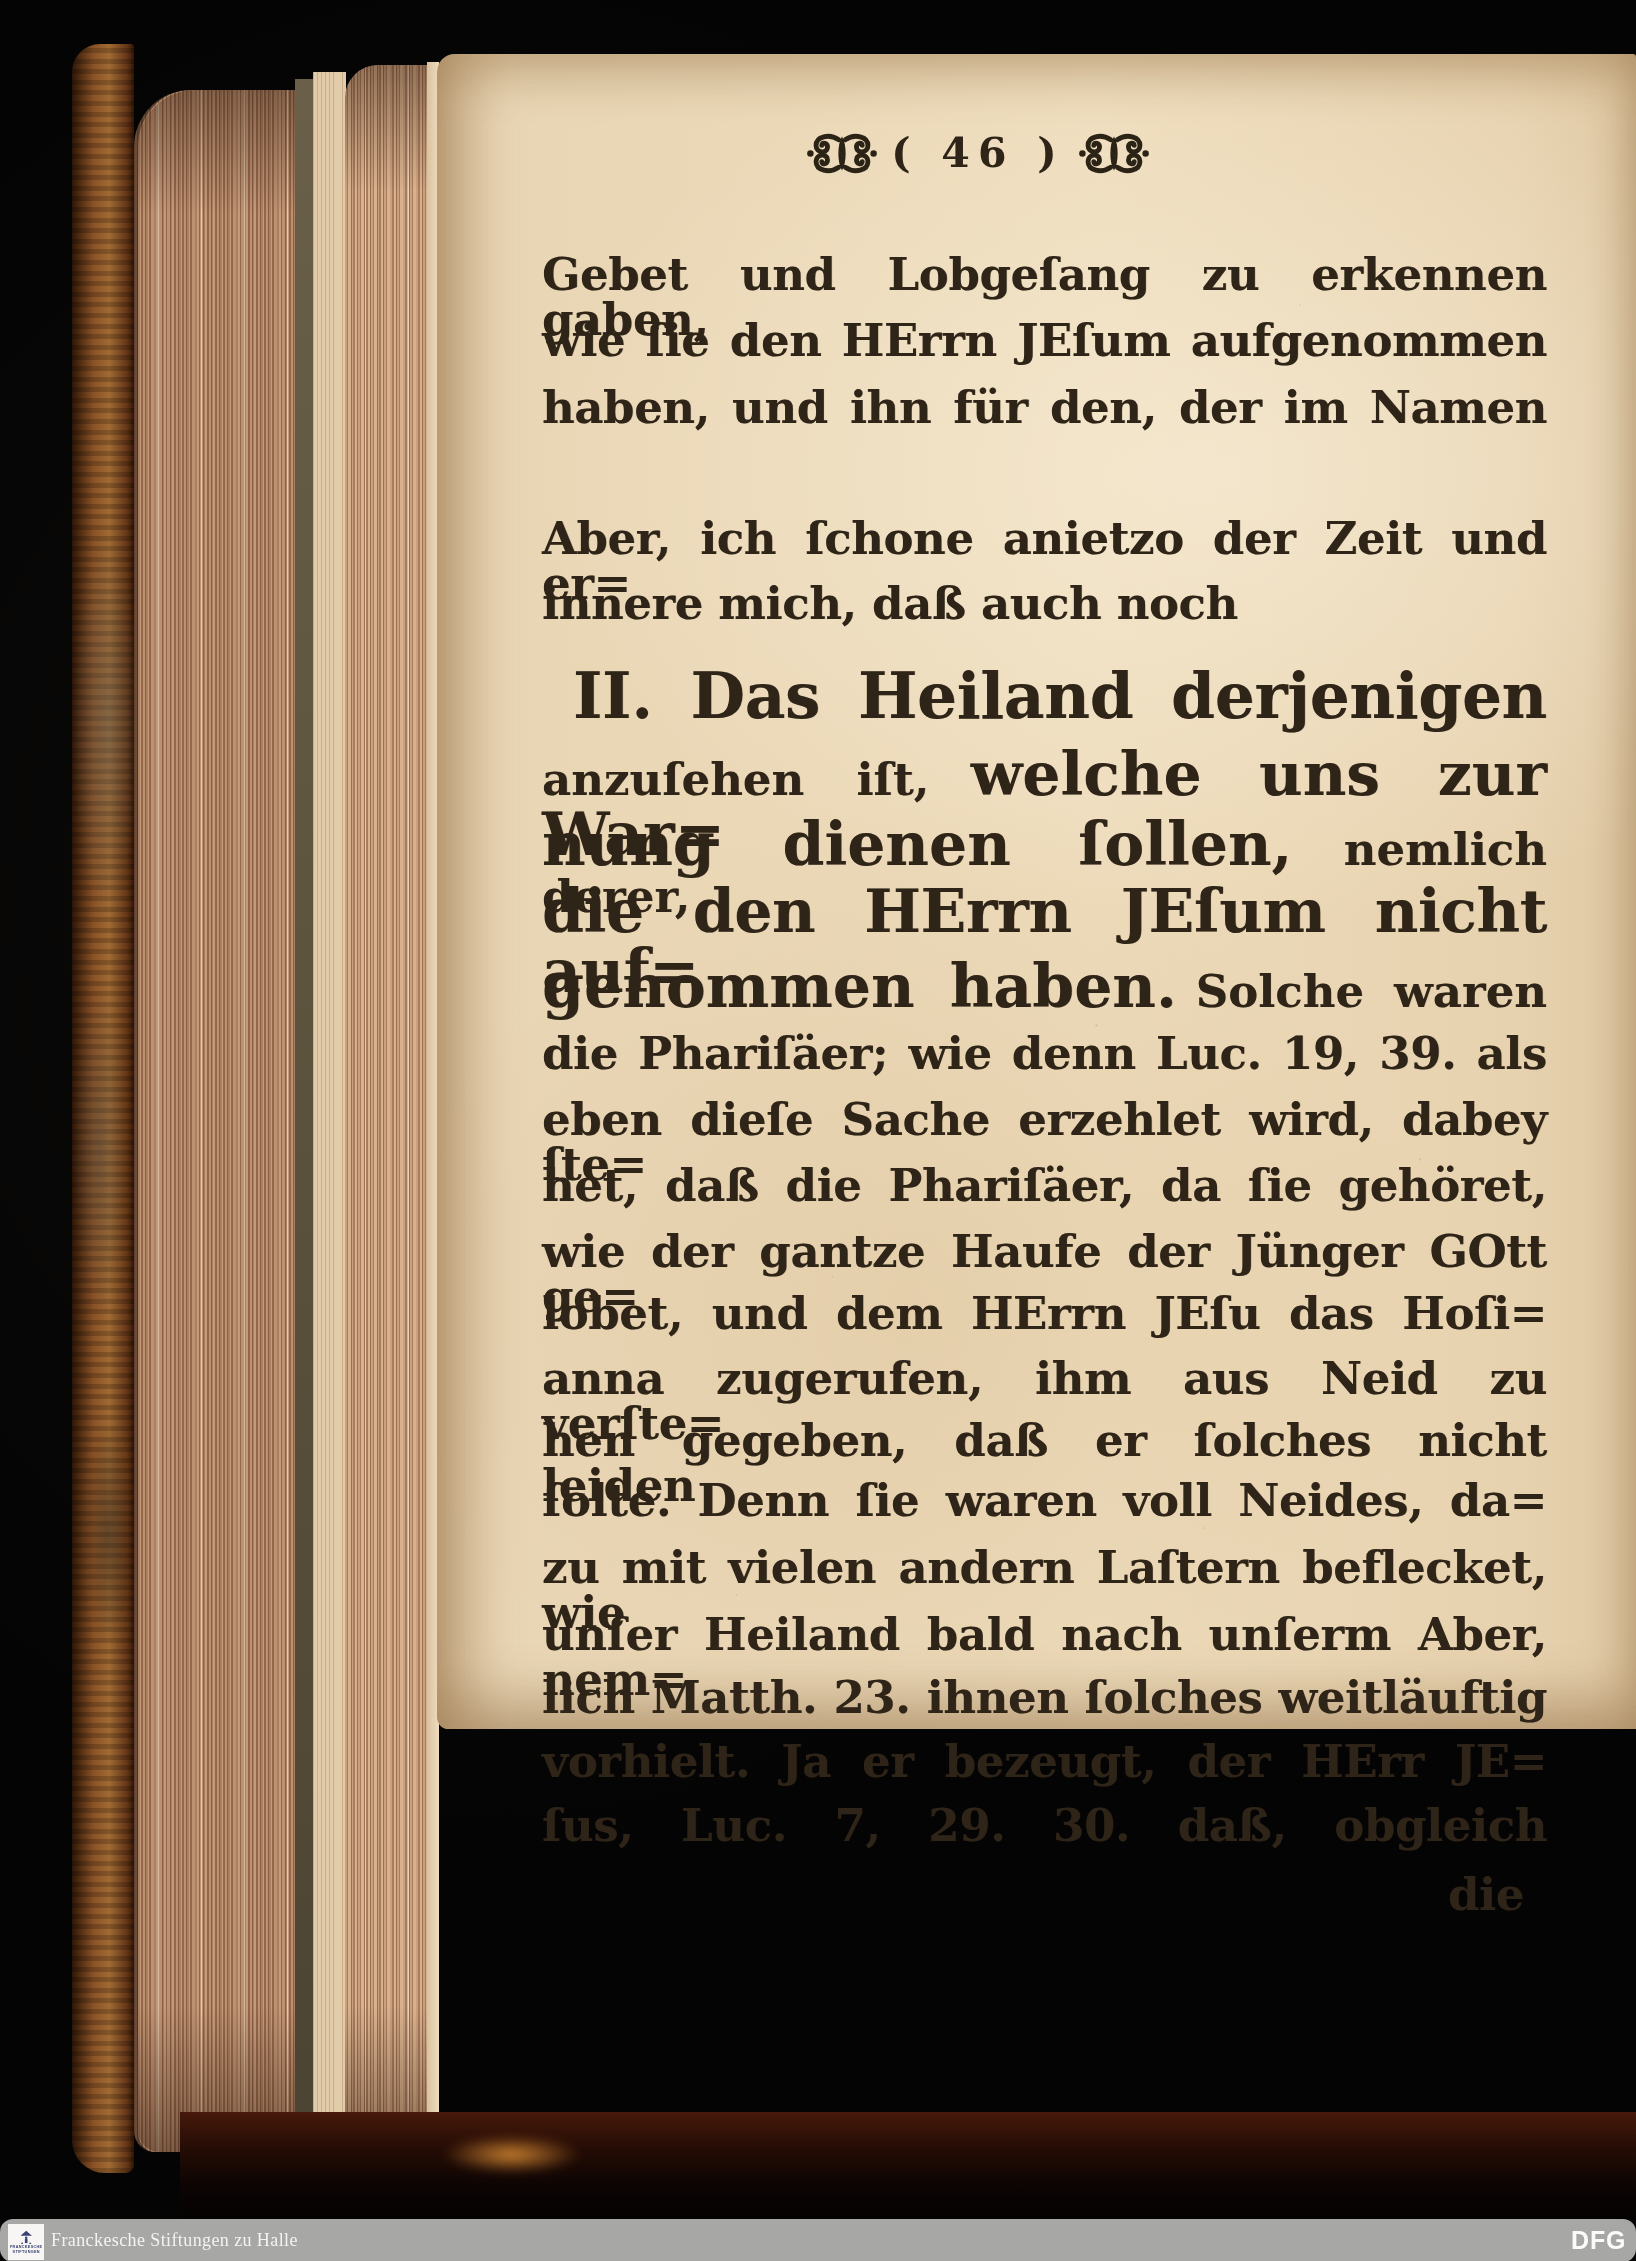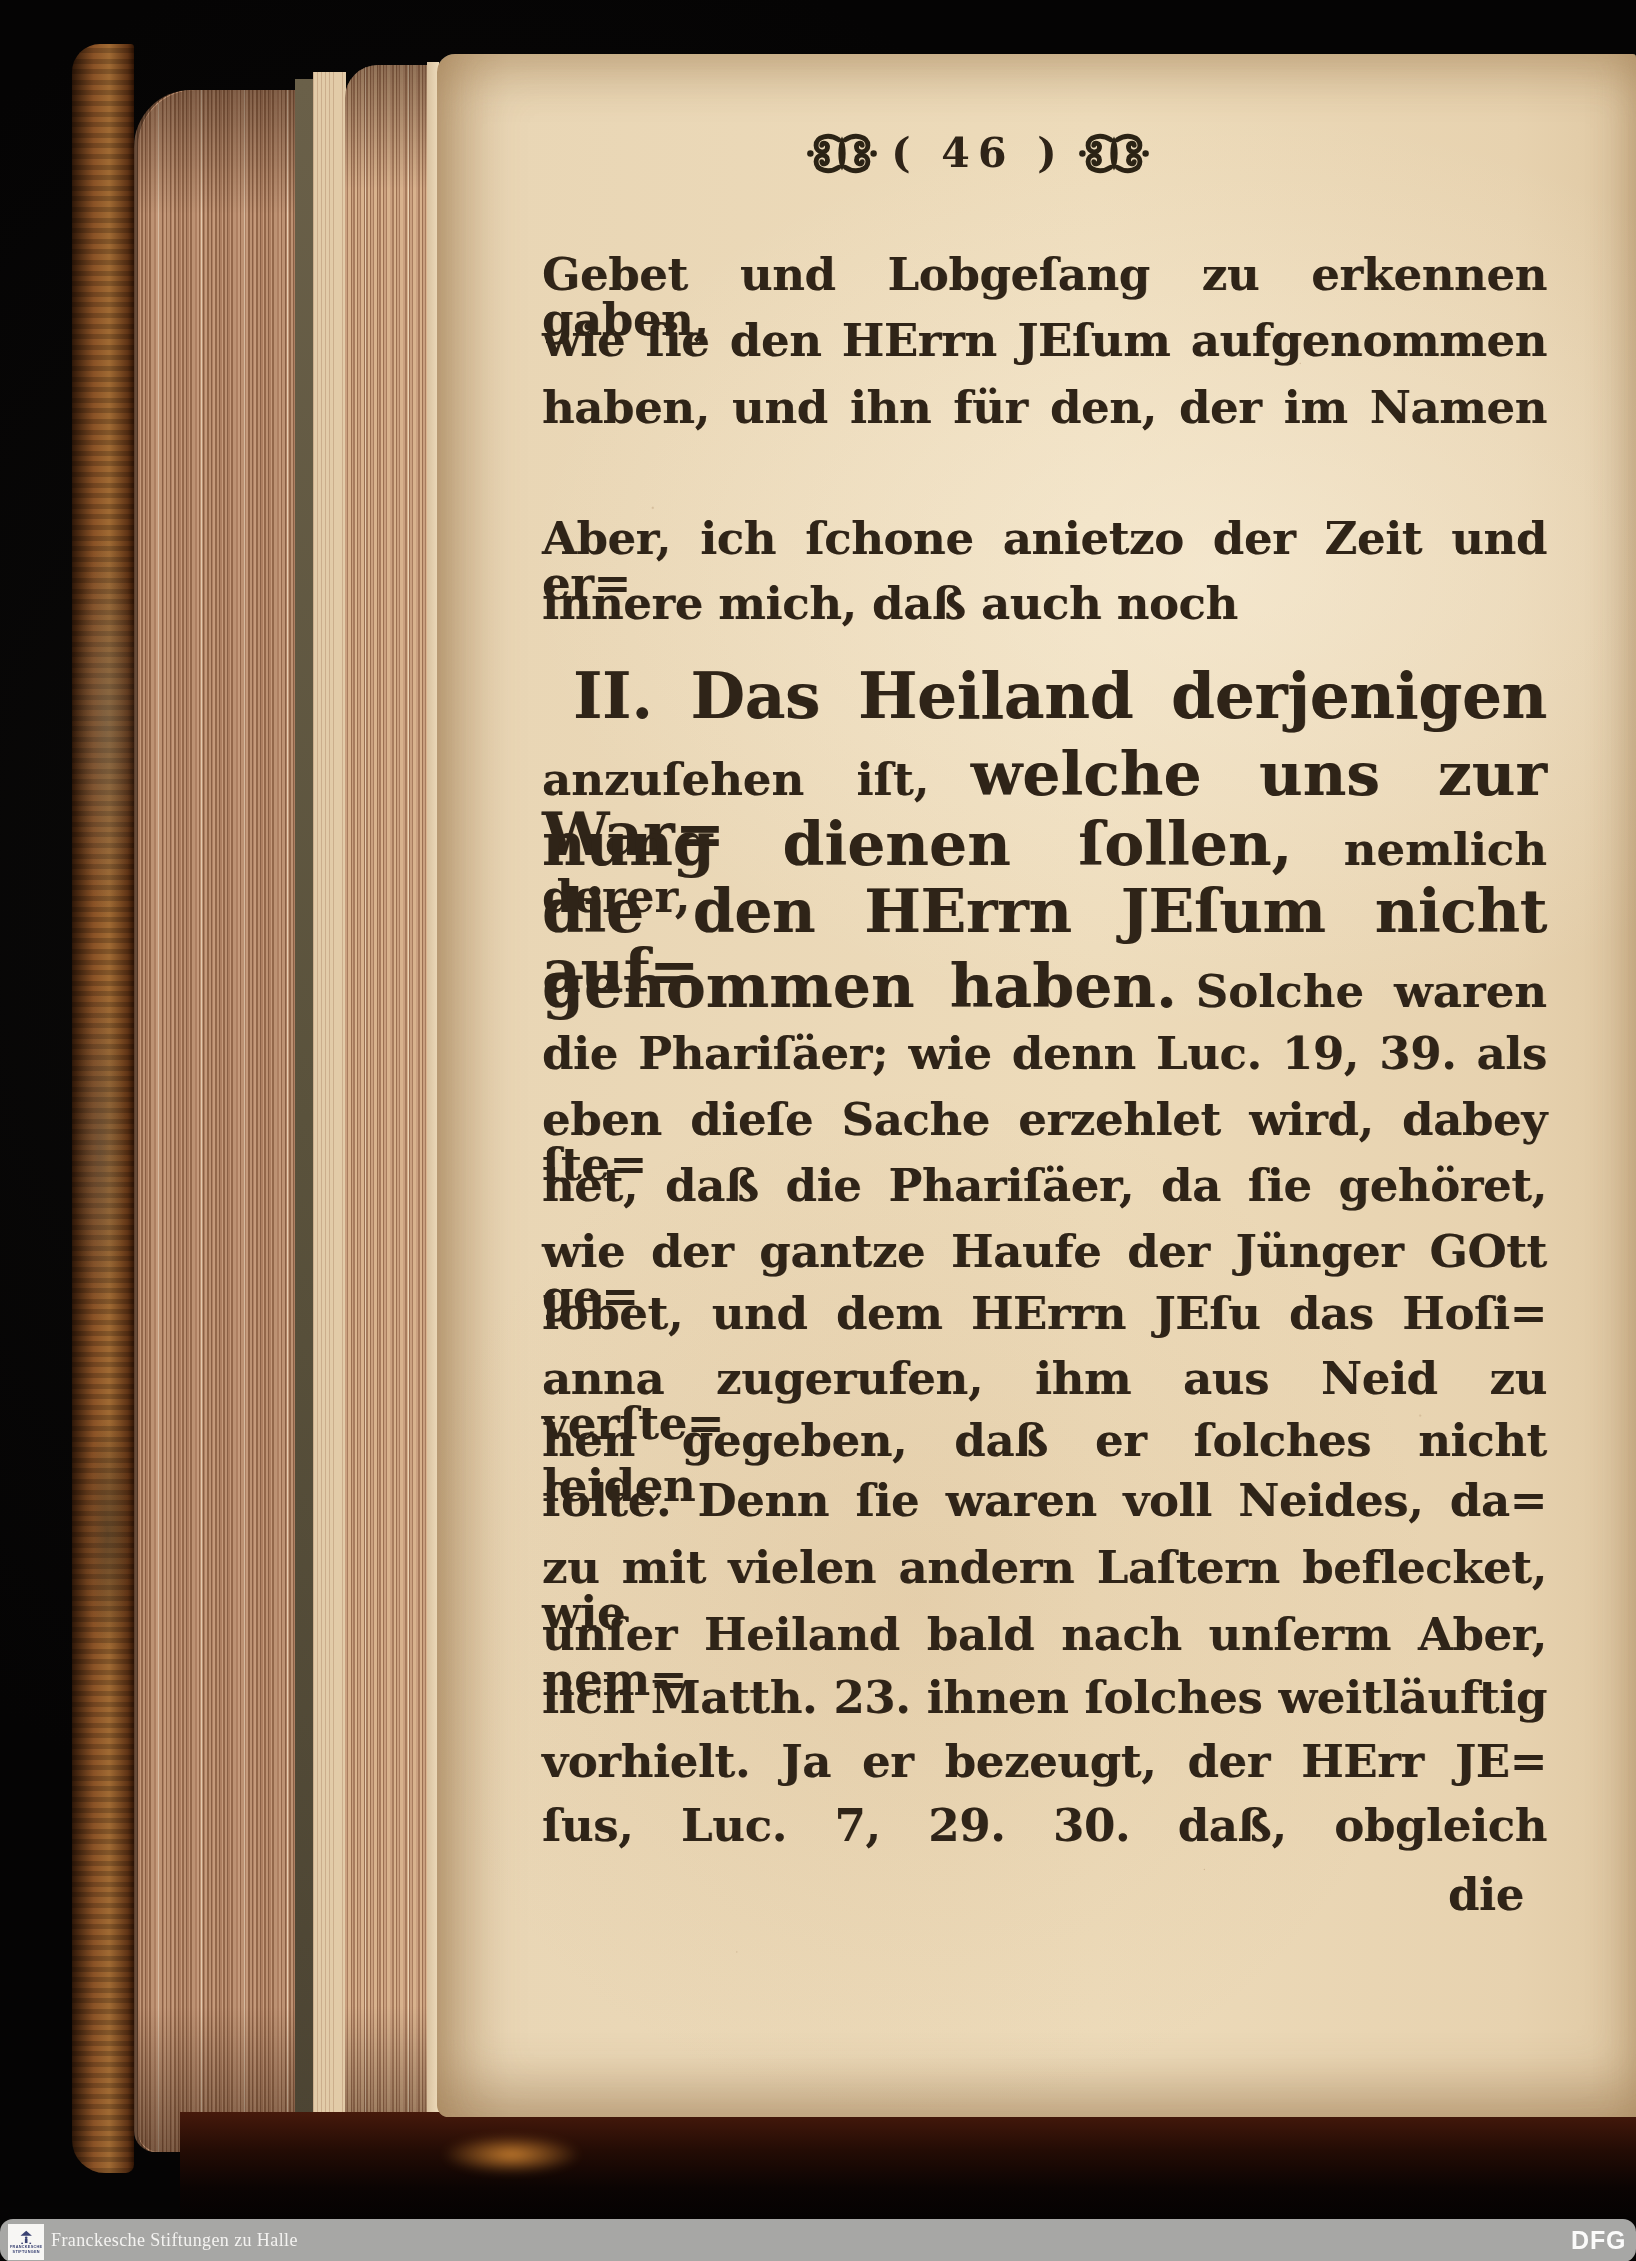--- a/index.html
+++ b/index.html
@@ -26,21 +26,21 @@
           repeating-linear-gradient(90deg, transparent 0 19.6px, rgba(243,224,198,.7) 19.6px 21px, transparent 21px 43px);}
   .groove{position:absolute;left:295px;top:79px;width:18px;height:2078px;
          background:linear-gradient(180deg,#6a6049,#5a523c 50%,#4c4433);}
   .cream-band{position:absolute;left:313px;top:72px;width:33px;height:2085px;
          background:repeating-linear-gradient(90deg, rgba(150,105,75,.3) 0 0.8px, transparent 0.8px 4.1px),#e2cba8;}
   .stack-b{position:absolute;left:345px;top:65px;width:82px;height:2088px;border-radius:33px 0 0 6.5px;
          background:repeating-linear-gradient(90deg,#caa07f 0 1.6px,#a87c5e 1.6px 3.3px,#d8b28d 3.3px 5.7px,#9b6f51 5.7px 6.5px);}
   .sliver{position:absolute;left:427px;top:62px;width:11.5px;height:2068px;
          background:linear-gradient(90deg,#d9c2a0,#eedcbc);}
 
-  .page{position:absolute;left:437px;top:54px;width:1199px;height:2063px;
+  .page{position:absolute;left:437px;top:54px;width:1199px;height:1675px;
         border-radius:18px 3.3px 0 11.5px;
         background:
          radial-gradient(982px 654px at 65% 25%, rgba(252,244,226,.5), transparent 70%),
          radial-gradient(736px 736px at 40% 75%, rgba(190,150,100,.16), transparent 70%),
          linear-gradient(90deg,#dcc5a2 0%,#e9d6b5 6%,#eddbba 55%,#e7d2af 90%,#dfc8a3 100%);
         box-shadow:inset 0 24.5px 41px rgba(130,90,45,.25),
                    inset 0 -33px 49px rgba(120,80,40,.3),
                    inset 33px 0 57px rgba(140,100,55,.22);}
   .page::after{content:"";position:absolute;inset:0;border-radius:inherit;opacity:.6;
         background-image:

